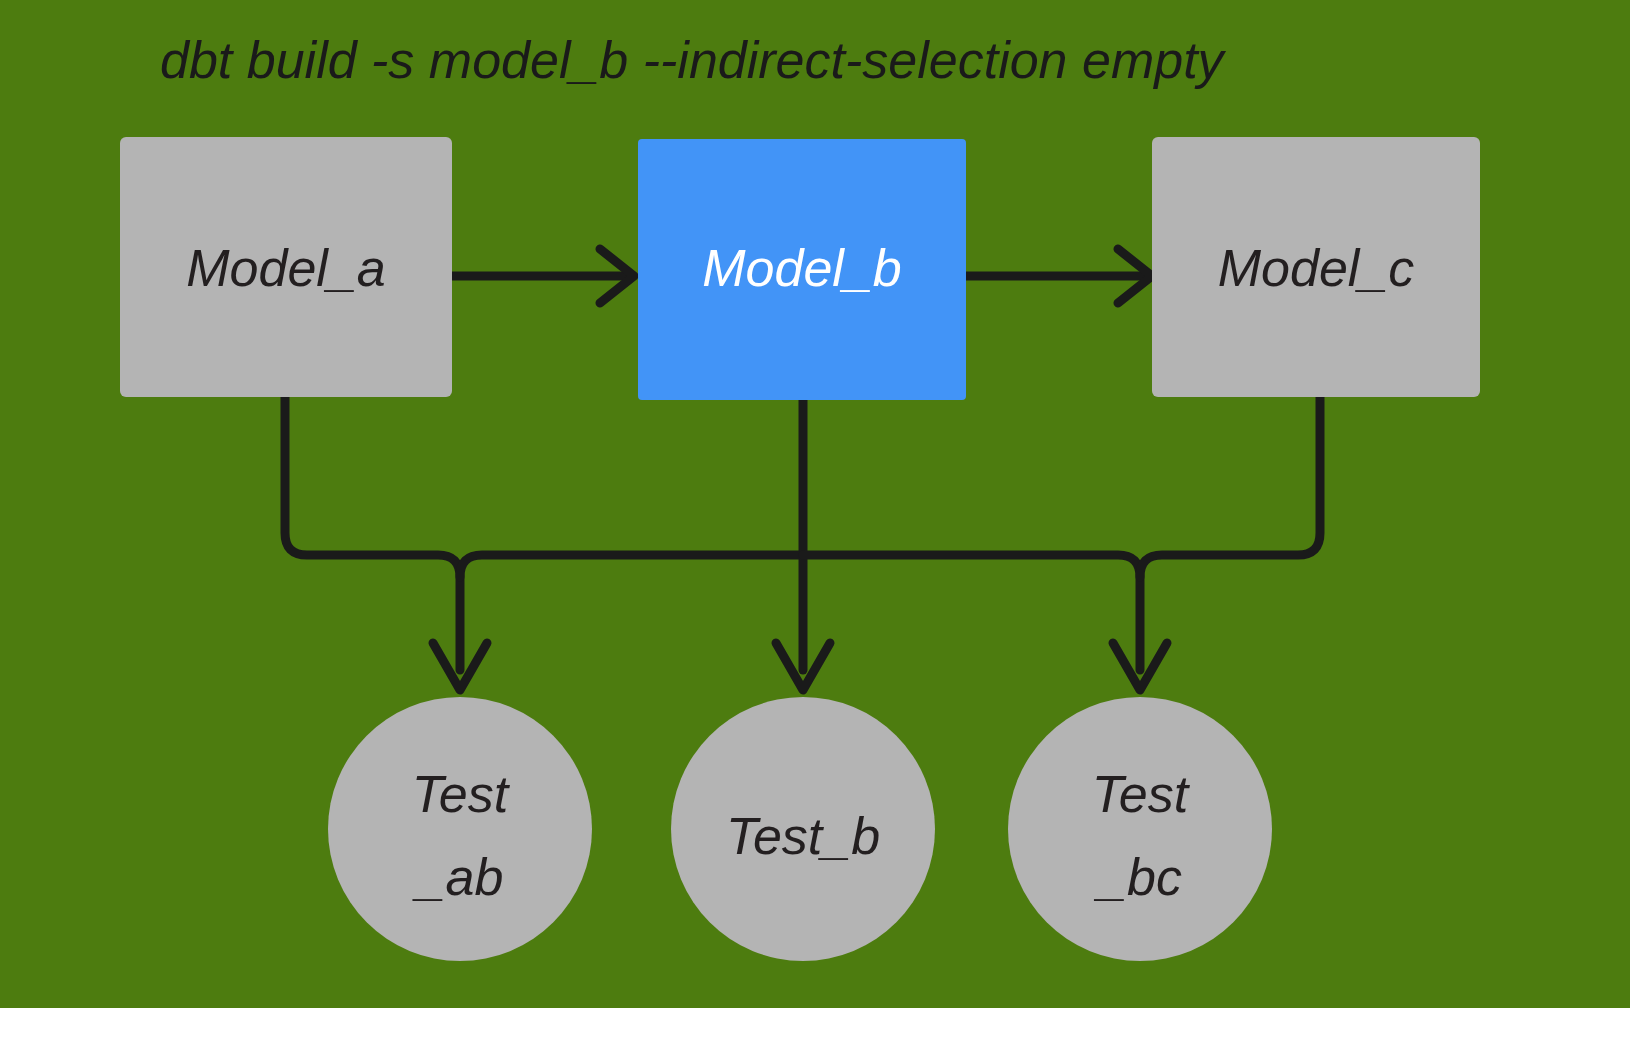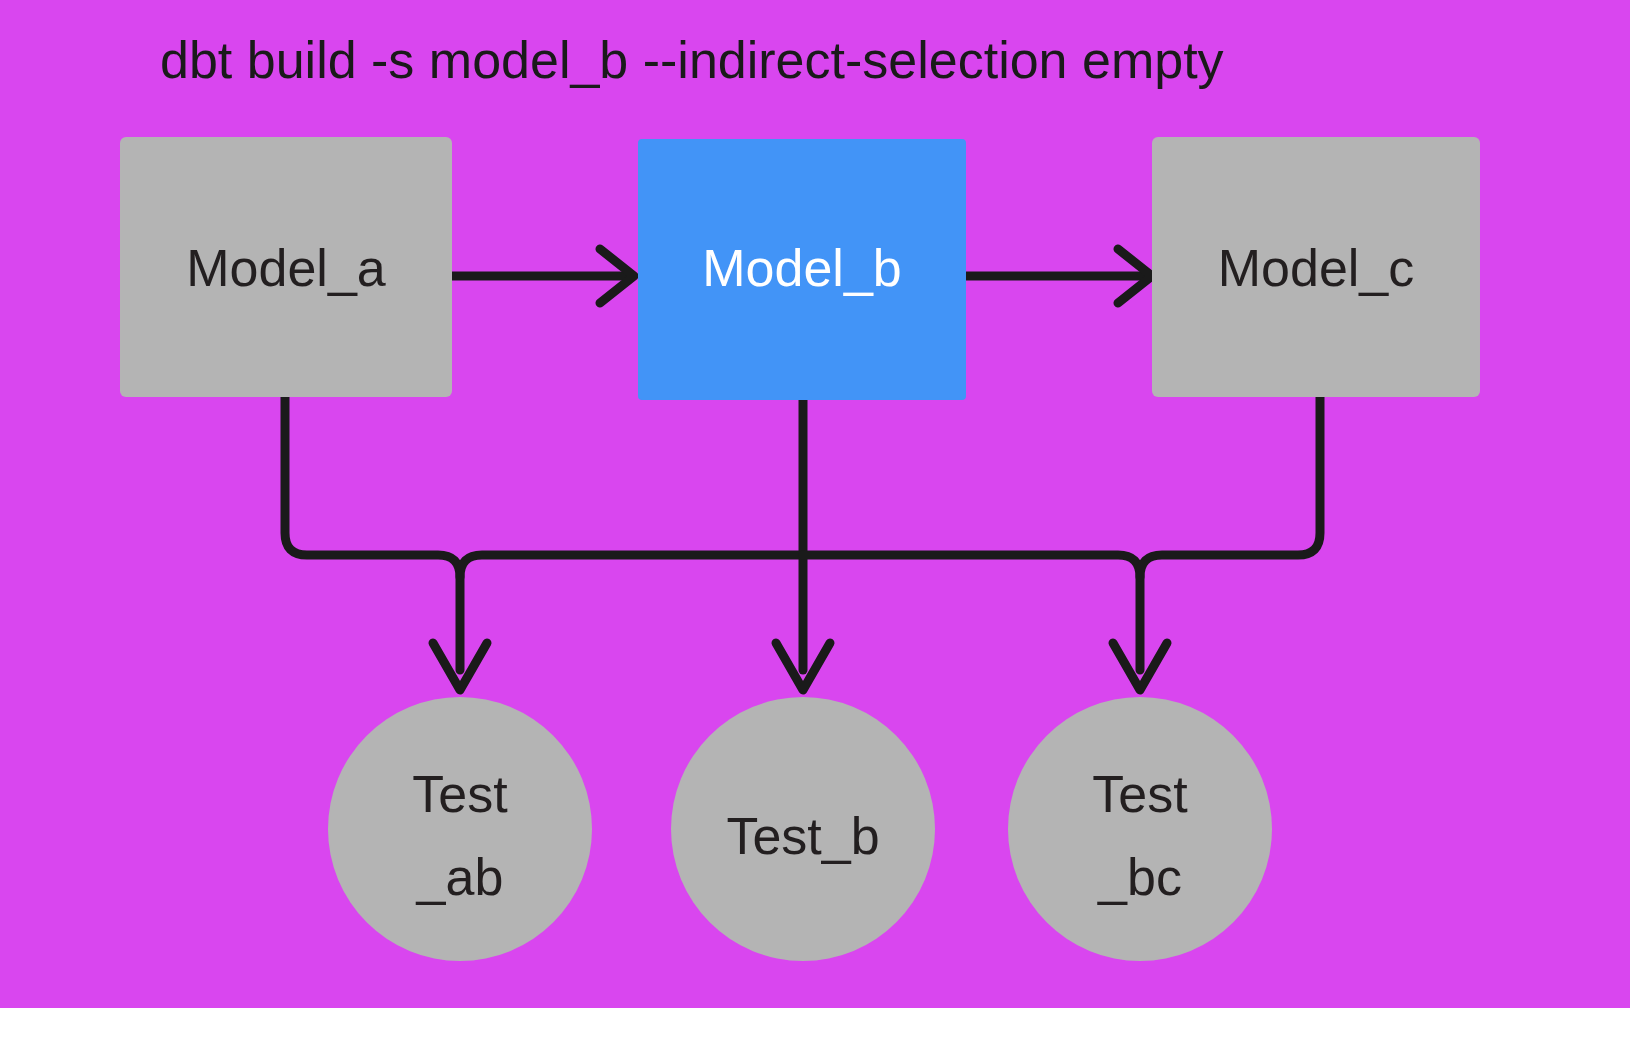--- a/index.html
+++ b/index.html
@@ -10,21 +10,22 @@
   body {
     width: 1630px;
     height: 1060px;
     overflow: hidden;
     font-family: "Liberation Sans", sans-serif;
   }
   #canvas {
     position: relative;
     width: 1630px;
     height: 1008px;
-    background: #d946ef;
+    background: #4d7c0f;
+    font-style: italic;
   }
   #diagram-svg {
     position: absolute;
     top: 0;
     left: 0;
     width: 1630px;
     height: 1060px;
     display: block;
   }
   .title-text {

